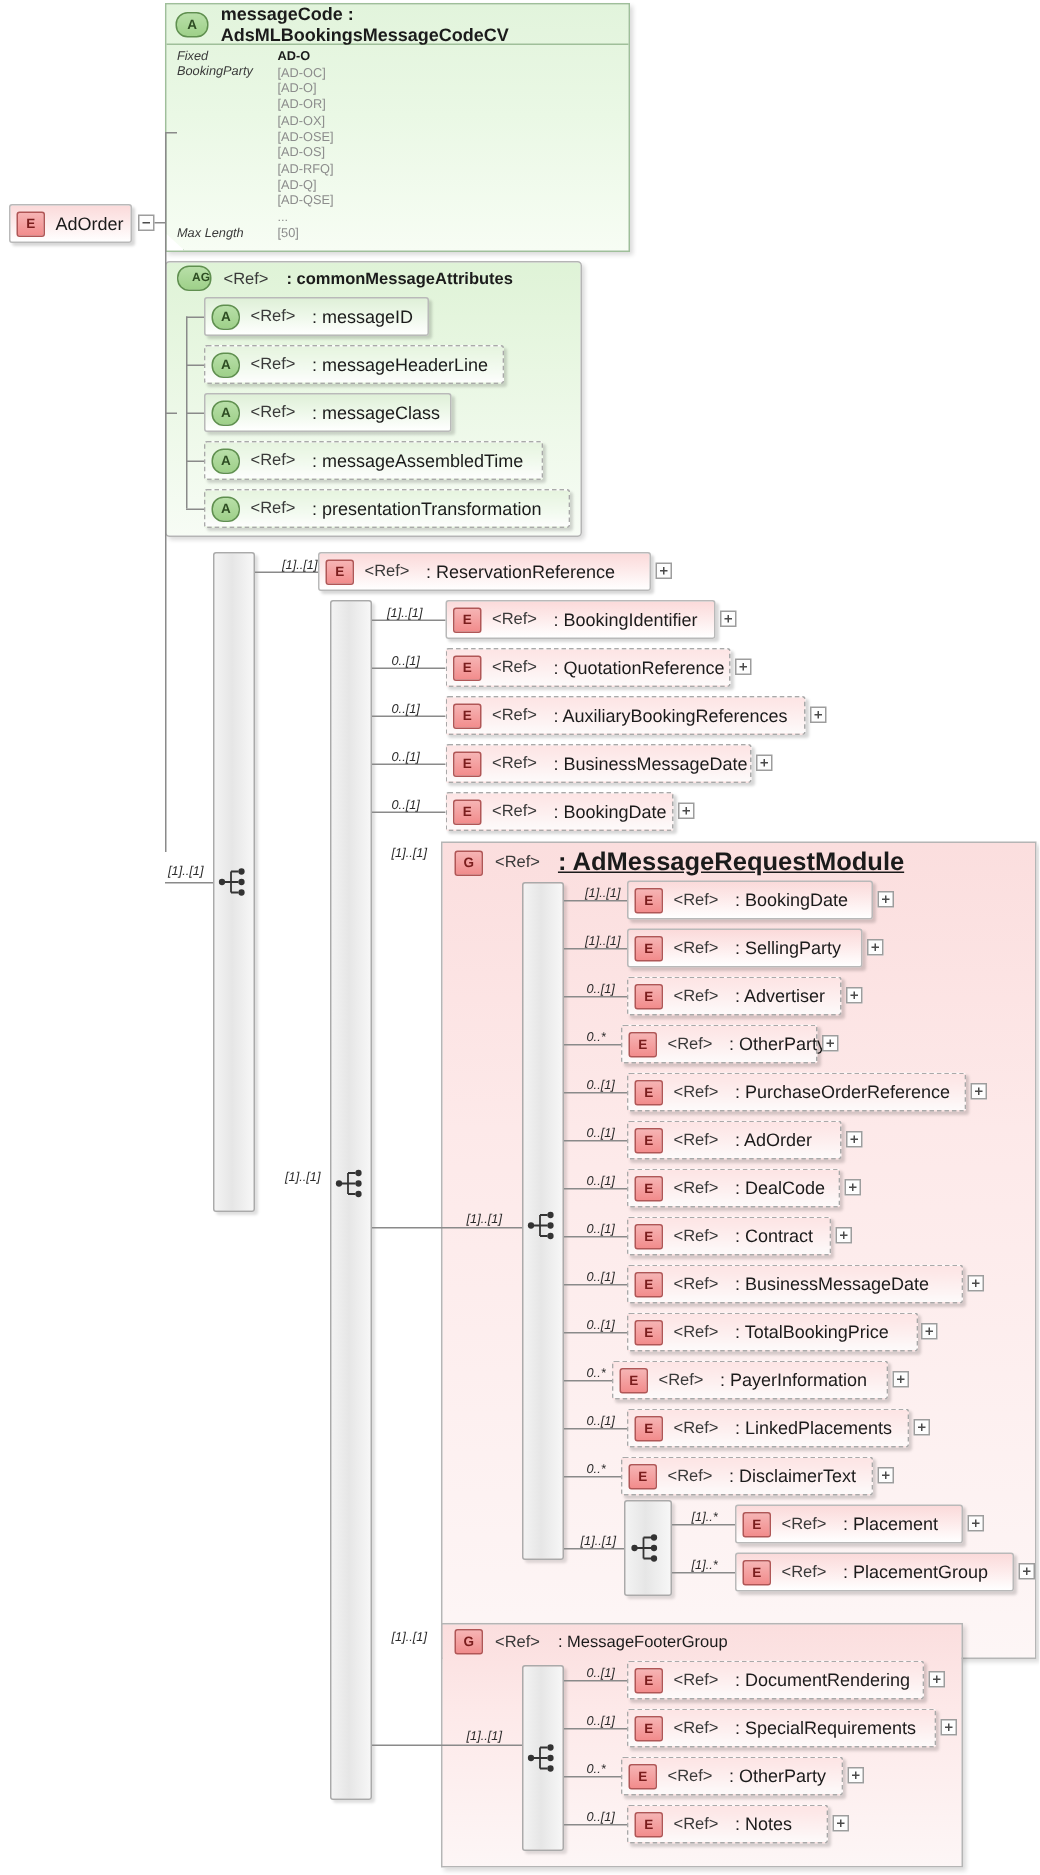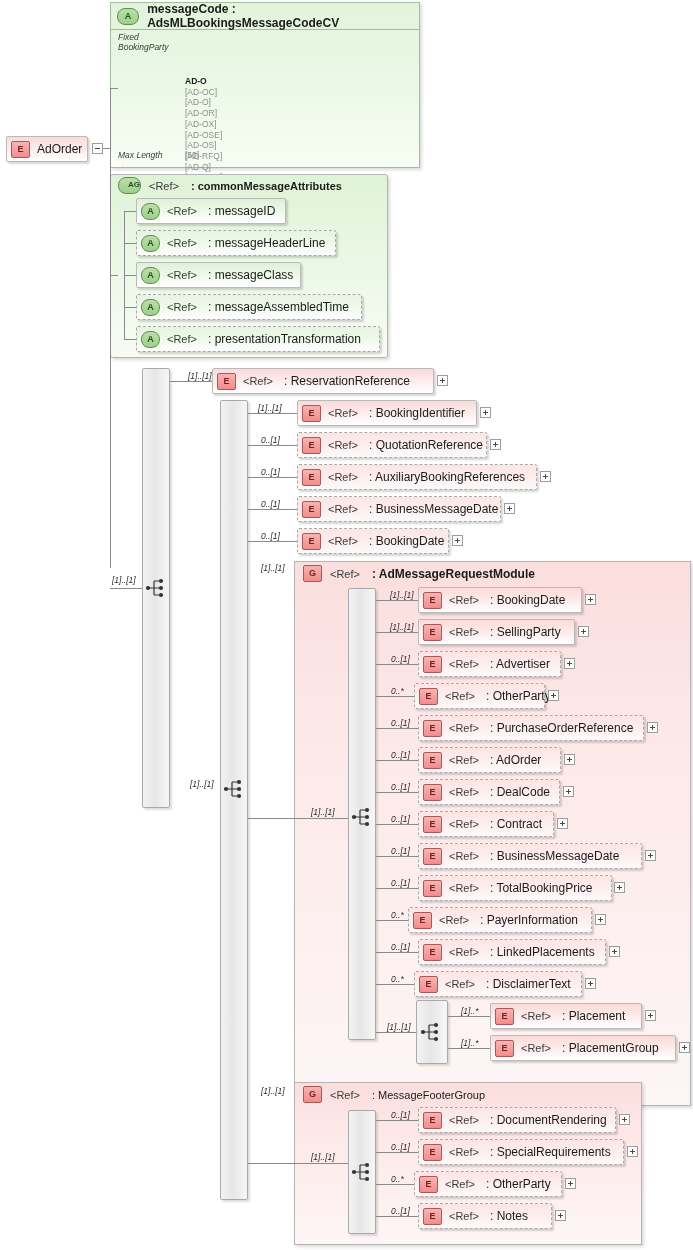--- a/index.html
+++ b/index.html
@@ -87,21 +87,21 @@
       <span class="ico">A</span>
       <span class="ttl">messageCode : AdsMLBookingsMessageCodeCV</span>
     </div>
     <div class="corner"></div>
   </div>
 
   <div class="fx" style="left:118px;top:32px;">
     <div class="lab">Fixed</div>
     <div class="lab">BookingParty</div>
   </div>
-  <div class="fx" style="left:185px;top:32px;line-height:10.7px;margin-top:44px;">
+  <div class="fx" style="left:185px;top:32px;line-height:10.7px;">
     <div class="val b">AD-O</div>
     <div class="val">[AD-OC]</div>
     <div class="val">[AD-O]</div>
     <div class="val">[AD-OR]</div>
     <div class="val">[AD-OX]</div>
     <div class="val">[AD-OSE]</div>
     <div class="val">[AD-OS]</div>
     <div class="val">[AD-RFQ]</div>
     <div class="val">[AD-Q]</div>
     <div class="val">[AD-QSE]</div>
@@ -240,21 +240,21 @@
     <span class="ref">&lt;Ref&gt;</span>
     <span class="nm">: BookingDate</span>
   </div>
   <div class="tgl plus" style="left:452px;top:535px;"></div>
 
   <div class="card" style="left:261px;top:563px;">[1]..[1]</div>
   <div class="panel pinkp" style="left:294px;top:561px;width:397px;height:545px;"></div>
   <div style="position:absolute;left:303px;top:565px;display:flex;align-items:center;">
     <span class="ico" style="width:17px;height:15px;border:1px solid #b05656;border-radius:2px;background:linear-gradient(to bottom,#f6b4b4,#f08c8c);color:#7a1d1d;font-size:9px;font-weight:bold;line-height:14px;text-align:center;margin-right:8px;display:inline-block;">G</span>
     <span style="font-size:11px;color:#3a3a3a;margin-right:12px;">&lt;Ref&gt;</span>
-    <span style="font-size:12px;color:#1b1b1b;font-weight:bold;">: AdMessageRequestModule</span>
+    <span style="font-size:17px;color:#1b1b1b;font-weight:bold;text-decoration:underline;">: AdMessageRequestModule</span>
   </div>
 
   <div class="seq" style="left:348px;top:588px;height:452px;"></div>
   <svg class="seqg" style="left:351px;top:806px;" viewBox="0 0 24 22">
     <circle cx="3" cy="11" r="2.1" fill="#333"></circle>
     <path d="M3 11 H9 M9 4 V18 M9 4 H14 M9 11 H14 M9 18 H14" stroke="#333" stroke-width="1.2" fill="none"></path>
     <circle cx="16" cy="4" r="2.1" fill="#333"></circle>
     <circle cx="16" cy="11" r="2.1" fill="#333"></circle>
     <circle cx="16" cy="18" r="2.1" fill="#333"></circle>
   </svg>

